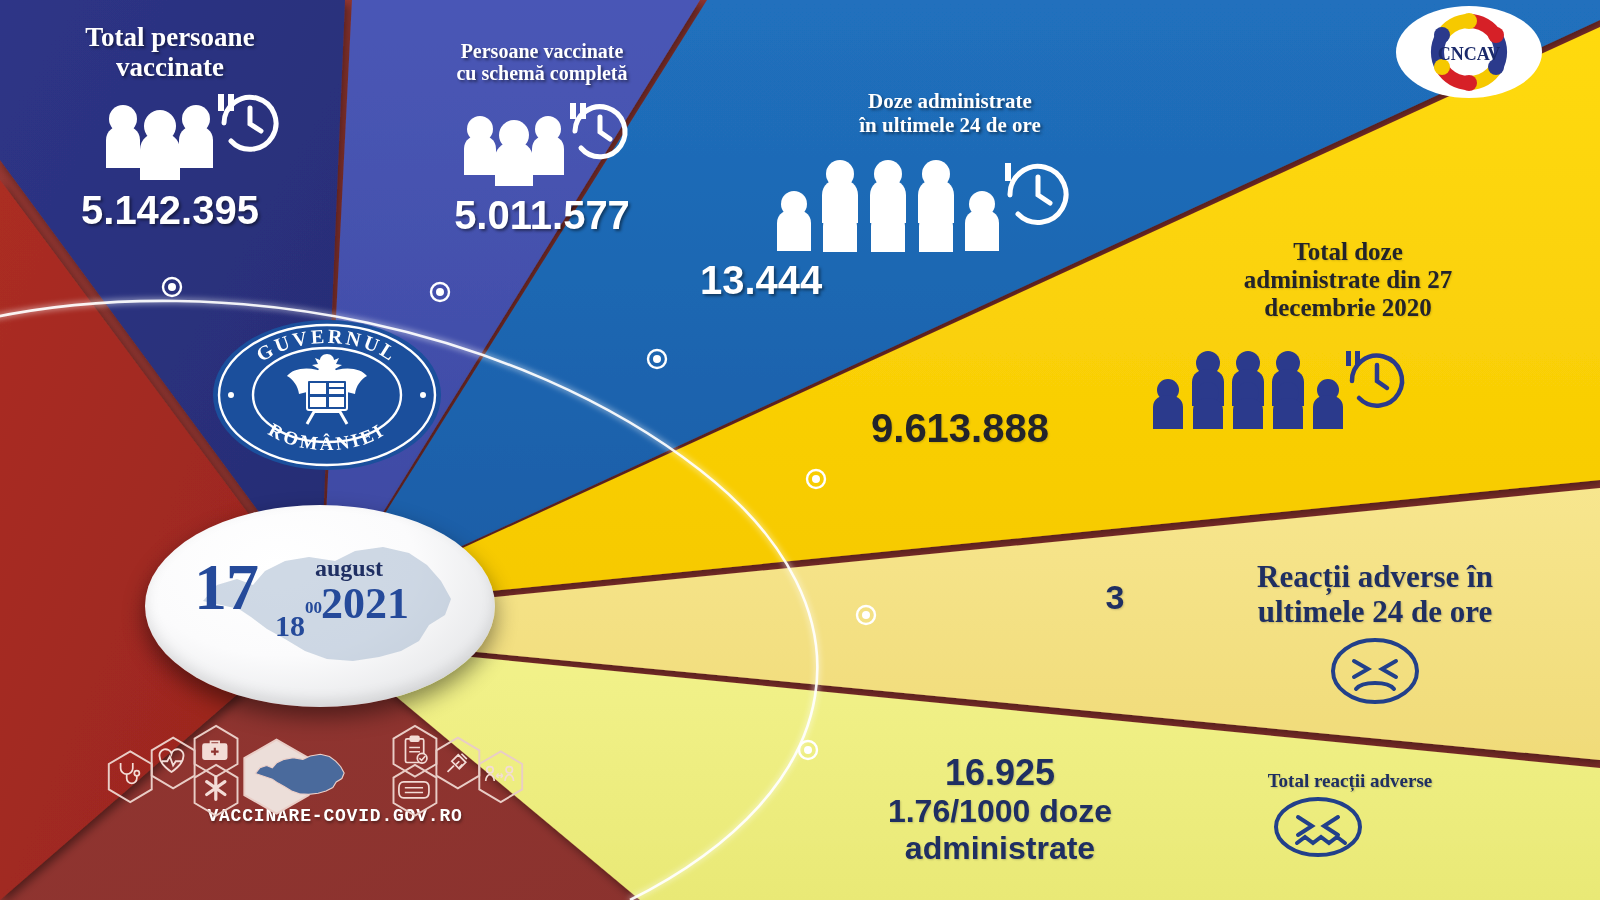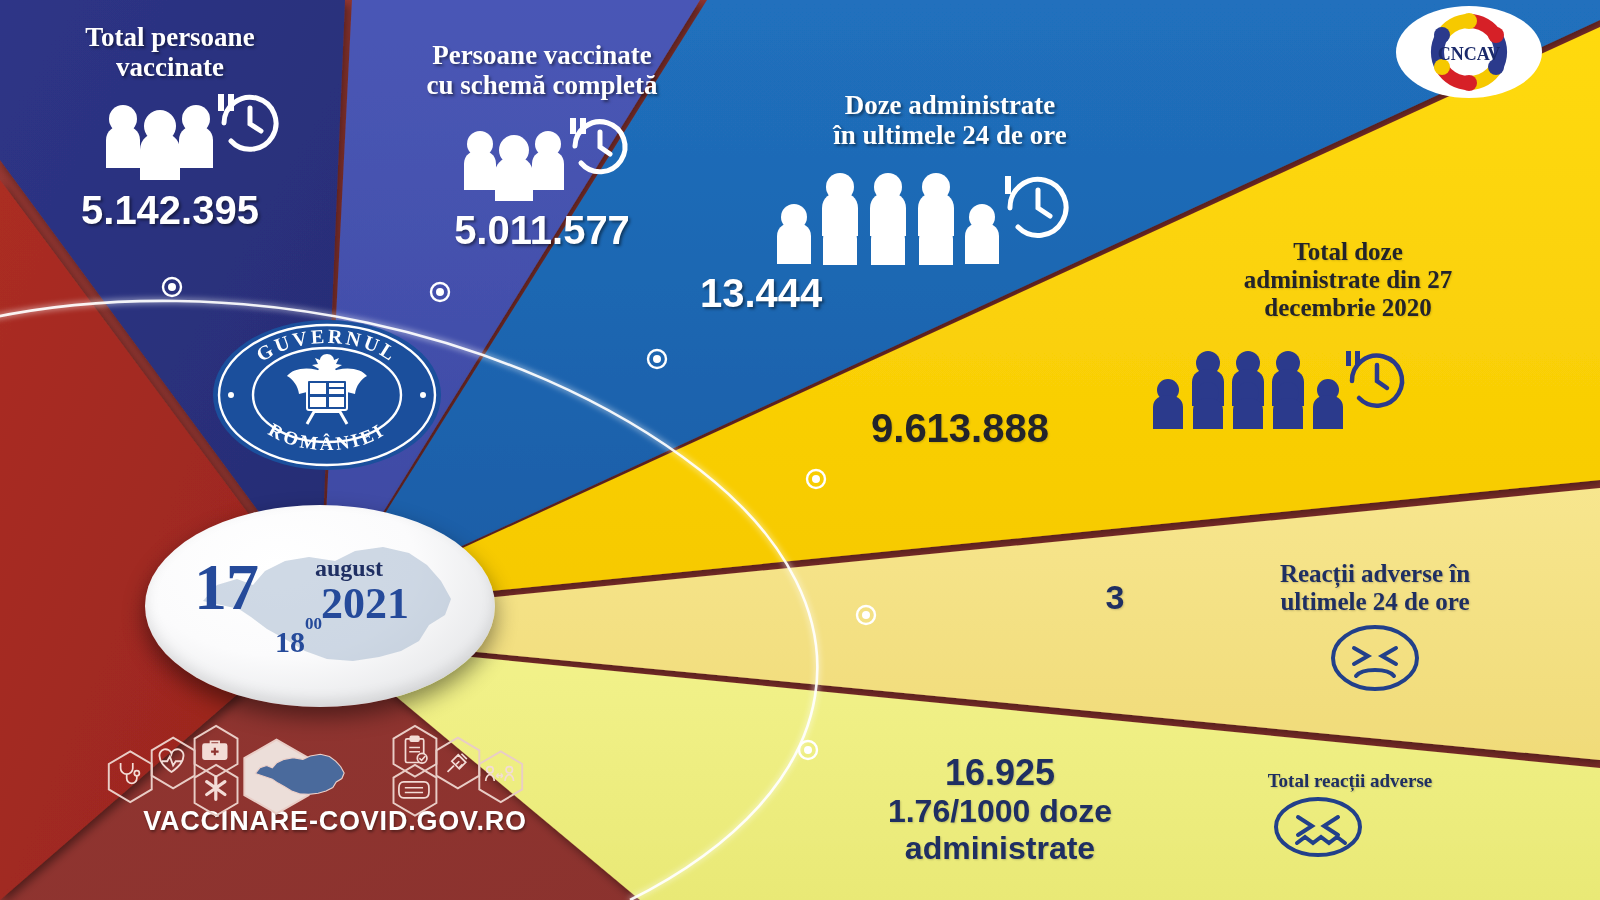--- a/index.html
+++ b/index.html
@@ -35,36 +35,36 @@
   #badge .map{
     position:absolute;left:40px;top:22px;width:280px;height:160px;opacity:.5;
   }
   #dateWrap{position:absolute;inset:0;}
   #dDay{position:absolute;left:49px;top:44px;font-size:66px;font-weight:bold;color:#254a9a;
         font-family:"Liberation Serif",serif;letter-spacing:-1px;}
   #dMon{position:absolute;left:170px;top:50px;font-size:24px;font-weight:bold;color:#1f2f62;
         font-family:"Liberation Serif",serif;}
   #dYear{position:absolute;left:176px;top:73px;font-size:44px;font-weight:bold;color:#254a9a;
         font-family:"Liberation Serif",serif;}
-  #dTime{position:absolute;left:130px;top:120px;font-size:30px;font-weight:bold;color:#254a9a;
+  #dTime{position:absolute;left:130px;top:104px;font-size:30px;font-weight:bold;color:#254a9a;
          font-family:"Liberation Serif",serif;}
   #dTime sup{font-size:17px;top:-.7em;position:relative;}
 
   
   #seal{position:absolute;left:211px;top:318px;width:233px;height:155px;z-index:45;}
 
   
   #cncav{position:absolute;left:1394px;top:4px;width:150px;height:96px;z-index:45;}
 
   
   #rov{position:absolute;left:95px;top:718px;width:480px;z-index:50;text-align:center;}
   #rovTitle{font-family:"Liberation Sans",sans-serif;font-weight:bold;font-size:34px;
             letter-spacing:5px;color:#f2efe8;text-shadow:1px 2px 3px rgba(0,0,0,.4);}
   #hexrow{margin-top:6px;height:78px;position:relative;}
-  #rovUrl{font-family:Liberation Sans, sans-serif;font-weight:bold;font-size:27px;
+  #rovUrl{font-family:Liberation Mono, monospace;font-weight:bold;font-size:18px;
           letter-spacing:.8px;color:#ffffff;text-shadow:1px 2px 3px rgba(0,0,0,.4);margin-top:4px;}
 
   svg{display:block;overflow:visible;}
 </style>
 </head>
 <body>
 
 <div id="stage">
 
   <svg id="wedges" viewBox="0 0 1600 900" preserveAspectRatio="none">
@@ -179,21 +179,21 @@
         <path d="M214 31a26 26 0 1 1 7 18" stroke-linecap="round"></path>
         <path d="M240 16v16l11 7" stroke-linecap="round"></path>
       </g>
       <rect x="208" y="2" width="6" height="17" fill="#fff"></rect>
         <rect x="218" y="2" width="6" height="17" fill="#fff"></rect>
     </svg>
     <div class="num w" style="font-size:40px;margin-top:8px;">5.142.395</div>
   </div>
 
   <div class="blk" style="left:352px;top:40px;width:380px;">
-    <div class="ttl w" style="font-size:27px;">
+    <div class="ttl w" style="font-size:20px;">
       <span>Persoane vaccinate</span><br>
       <span>cu schemă completă</span>
     </div>
     <div style="height:16px;"></div>
     <svg width="380" height="86" viewBox="0 0 380 86">
       <g fill="#ffffff">
         <circle cx="128" cy="28" r="13"></circle>
           <path d="M112 48c0-9 7-14 16-14s16 5 16 14v26h-32z"></path>
         <circle cx="196" cy="28" r="13"></circle>
           <path d="M180 48c0-9 7-14 16-14s16 5 16 14v26h-32z"></path>
@@ -204,21 +204,21 @@
         <path d="M223 30a25 25 0 1 1 6 17" stroke-linecap="round"></path>
         <path d="M248 16v15l10 7" stroke-linecap="round"></path>
       </g>
       <rect x="218" y="2" width="6" height="16" fill="#fff"></rect>
         <rect x="228" y="2" width="6" height="16" fill="#fff"></rect>
     </svg>
     <div class="num w" style="font-size:40px;margin-top:6px;">5.011.577</div>
   </div>
 
   <div class="blk" style="left:700px;top:90px;width:500px;">
-    <div class="ttl w" style="font-size:27px;">
+    <div class="ttl w" style="font-size:21px;">
       <span>Doze administrate</span><br>
       <span>în ultimele 24 de ore</span>
     </div>
     <div style="height:12px;"></div>
     <svg width="500" height="105" viewBox="0 0 500 105">
       <g fill="#ffffff">
         <circle cx="140" cy="25" r="14"></circle>
           <path d="M122 46c0-10 8-16 18-16s18 6 18 16v28h-36z"></path>
         <circle cx="188" cy="25" r="14"></circle>
           <path d="M170 46c0-10 8-16 18-16s18 6 18 16v28h-36z"></path>
@@ -273,21 +273,21 @@
     <g stroke="#2b3a8c" stroke-width="4.5" fill="none">
       <path d="M252 36a25 25 0 1 1 7 17" stroke-linecap="round"></path>
       <path d="M277 20v16l10 7" stroke-linecap="round"></path>
     </g>
     <rect x="246" y="6" width="5" height="15" fill="#2b3a8c"></rect>
       <rect x="255" y="6" width="5" height="15" fill="#2b3a8c"></rect>
   </svg>
   <div class="num dk blk" style="left:830px;top:406px;width:260px;font-size:40px;">9.613.888</div>
 
   <div class="blk" style="left:1190px;top:560px;width:370px;">
-    <div class="ttl d" style="font-size:25px;">
+    <div class="ttl d" style="font-size:31px;">
       <span>Reacții adverse în</span><br>
       <span>ultimele 24 de ore</span>
     </div>
     <svg width="370" height="68" style="margin-top:8px;" viewBox="0 0 370 68">
       <g stroke="#22408a" stroke-width="4" fill="none" stroke-linecap="round">
         <ellipse cx="185" cy="34" rx="42" ry="31"></ellipse>
         <path d="M164 24l14 8-14 8M206 24l-14 8 14 8"></path>
         <path d="M166 52c6-8 32-8 38 0"></path>
       </g>
     </svg>

